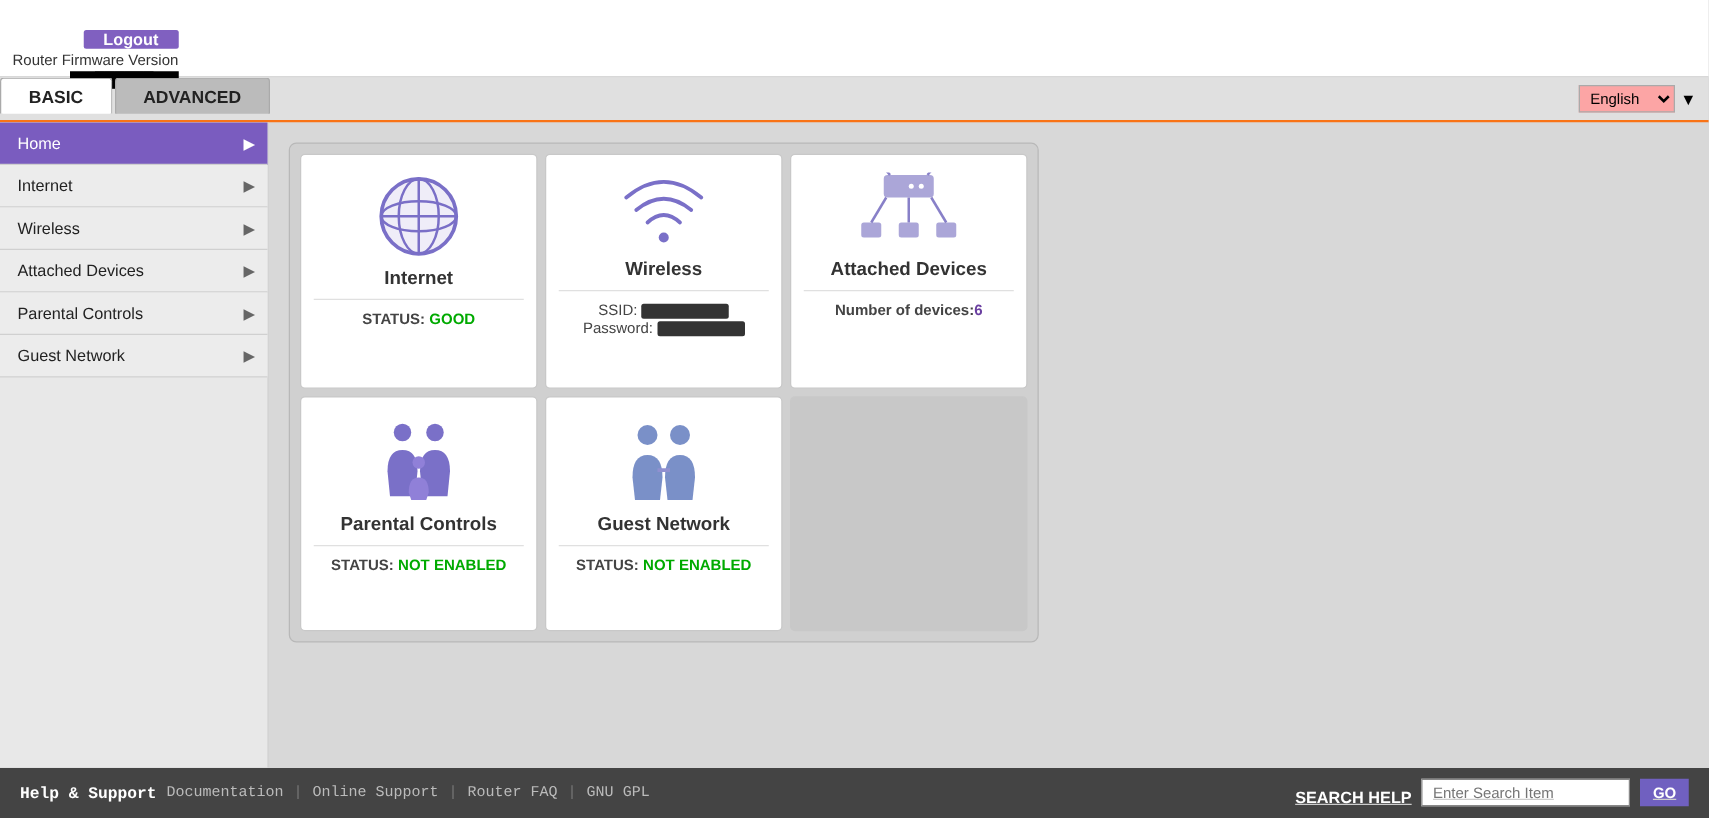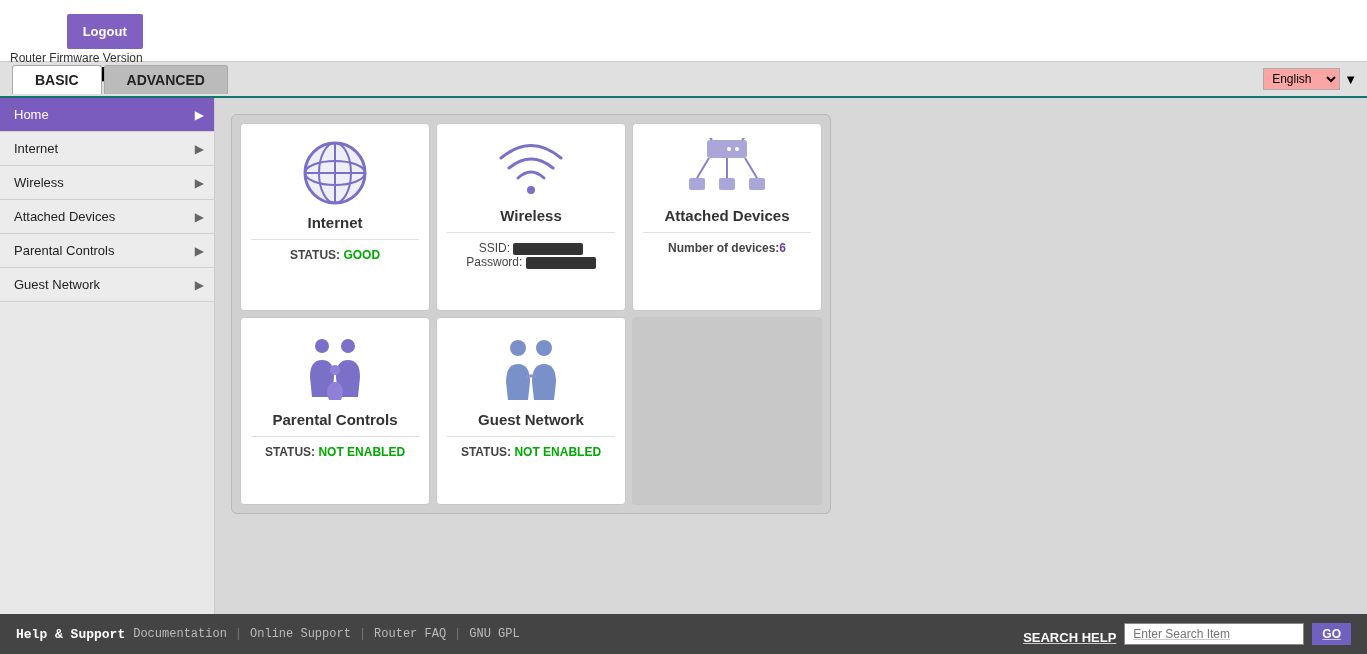--- a/index.html
+++ b/index.html
@@ -23,45 +23,45 @@
     .logo-banner {
       width: 120px; height: 50px; margin-left: 10px;
       background: linear-gradient(135deg, #7bc4d8 0%, #6ab0d0 20%, #a0c860 40%, #e8a030 60%, #e06020 70%, #d04080 80%, #8030b8 100%);
       clip-path: polygon(0 0, 100% 0, 100% 100%, 20% 100%);
     }
     #header-right { text-align: right; }
     .logout-btn {
       background: #8060c0;
       color: white;
       border: none;
-      padding: 10px 16px;
+      padding: 0 16px;
       font-size: 13px;
       cursor: pointer;
       font-weight: bold;
       border-radius: 2px;
       margin-top: 33px;
     }
     .firmware-label { font-size: 12px; color: #333; margin-top: 2px; }
     .firmware-version {
       display: inline-block;
       background: black;
       color: black;
       font-size: 11px;
       padding: 1px 20px;
       margin-top: 2px;
     }
 
     
     #tabs {
       display: flex;
       background: #e0e0e0;
-      border-bottom: 2px solid #0f766e;
-      padding: 12px;
+      border-bottom: 2px solid #f97316;
+      padding: 0;
       height: 36px;
-      align-items: center;
+      align-items: flex-start;
     }
     .tab {
       padding: 6px 22px;
       font-size: 14px;
       font-weight: bold;
       cursor: pointer;
       border: 1px solid #aaa;
       border-bottom: none;
       margin-right: 2px;
       border-radius: 3px 3px 0 0;
@@ -225,21 +225,21 @@
     .footer-link { color: #bbb; text-decoration: none; cursor: pointer; }
     .footer-sep { color: #777; }
     #footer-right { display: flex; align-items: flex-end; gap: 8px; text-decoration: underline; }
     .search-label { color: white; font-weight: bold; font-size: 13px; }
     .search-input {
       padding: 3px 8px;
       font-size: 12px;
       border: 1px solid #888;
       background: white;
       color: #333;
-      width: 180px;
+      width: 167px;
     }
     .search-go {
       background: #7060c0;
       color: white;
       border: none;
       padding: 4px 10px;
       font-size: 12px;
       font-weight: bold;
       cursor: pointer;
     }

